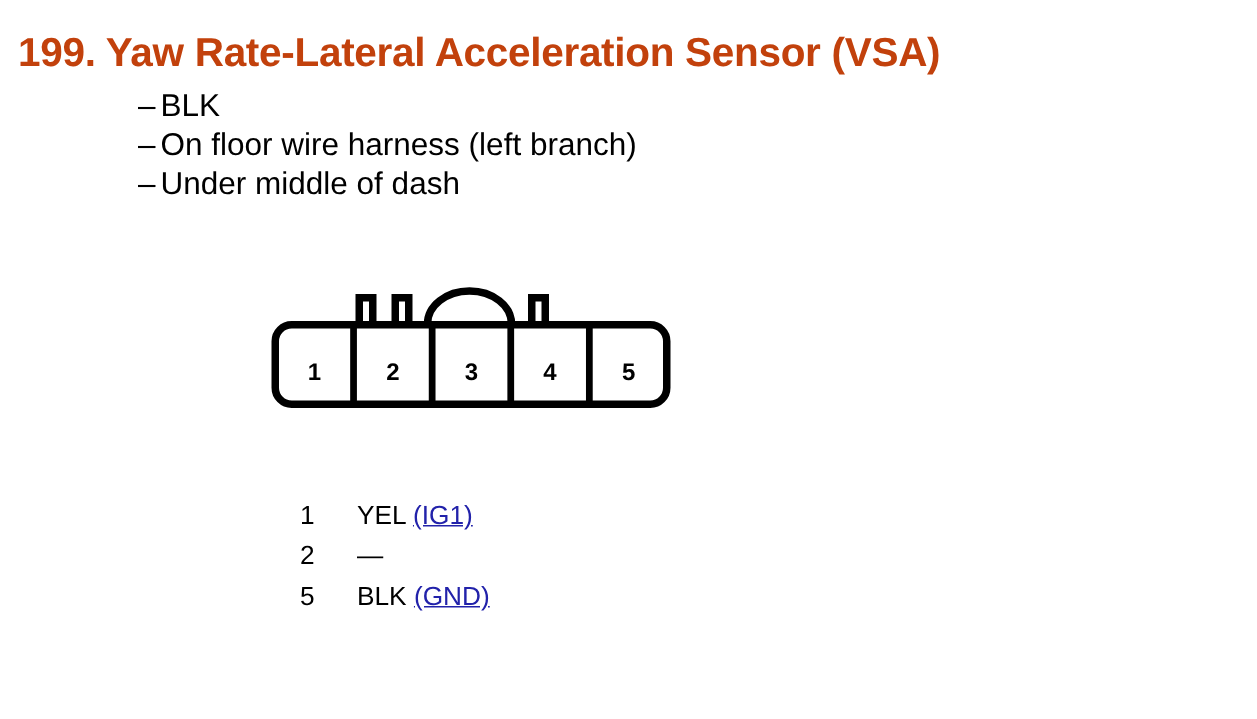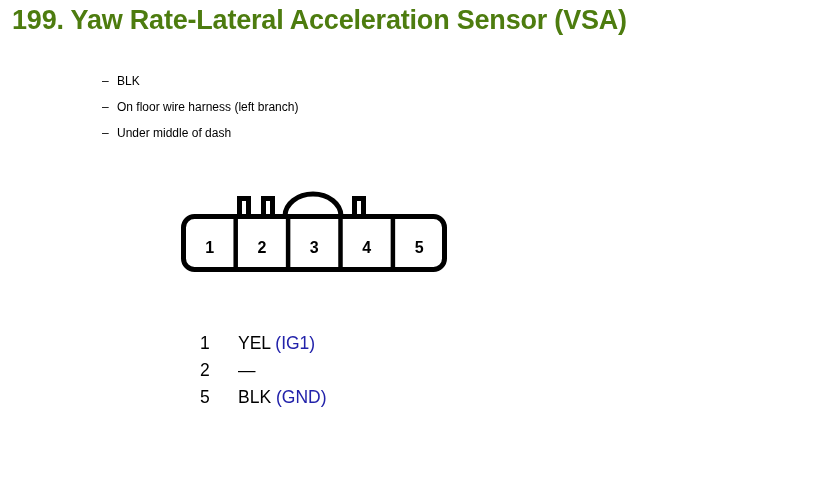--- a/index.html
+++ b/index.html
@@ -14,38 +14,38 @@
     overflow: hidden;
     font-family: "Liberation Sans", sans-serif;
     color: #000000;
     -webkit-font-smoothing: antialiased;
   }
 
   
   .page-title {
     position: absolute;
     left: 12px;
-    top: 4px;
+    top: 19px;
     font-size: 27px;
     font-weight: bold;
     letter-spacing: -0.2px;
     white-space: nowrap;
     line-height: 32px;
-    color: #4d7c0f;
+    color: #c2410c;
   }
 
   
   .notes {
     position: absolute;
     left: 88px;
     top: 54px;
     list-style: none;
-    margin: 14px;
+    margin: 4px;
     padding: 0;
-    font-size: 12px;
+    font-size: 21px;
     line-height: 26px;
     color: #000000;
   }
   .notes li {
     white-space: nowrap;
   }
   .notes .dash {
     display: inline-block;
     width: 15px;
   }
@@ -85,20 +85,21 @@
     display: inline-block;
     width: 19px;
     text-align: left;
   }
   .legend-wire {
     color: #000000;
     margin-left: 19px;
   }
   .legend-sig {
     color: #2222aa;
+    text-decoration: underline;
   }
 </style>
 </head>
 <body>
 
 <div class="page-title">199. Yaw Rate-Lateral Acceleration Sensor (VSA)</div>
 
 <ul class="notes">
   <li>
     <span class="dash">–</span><span>BLK</span>

